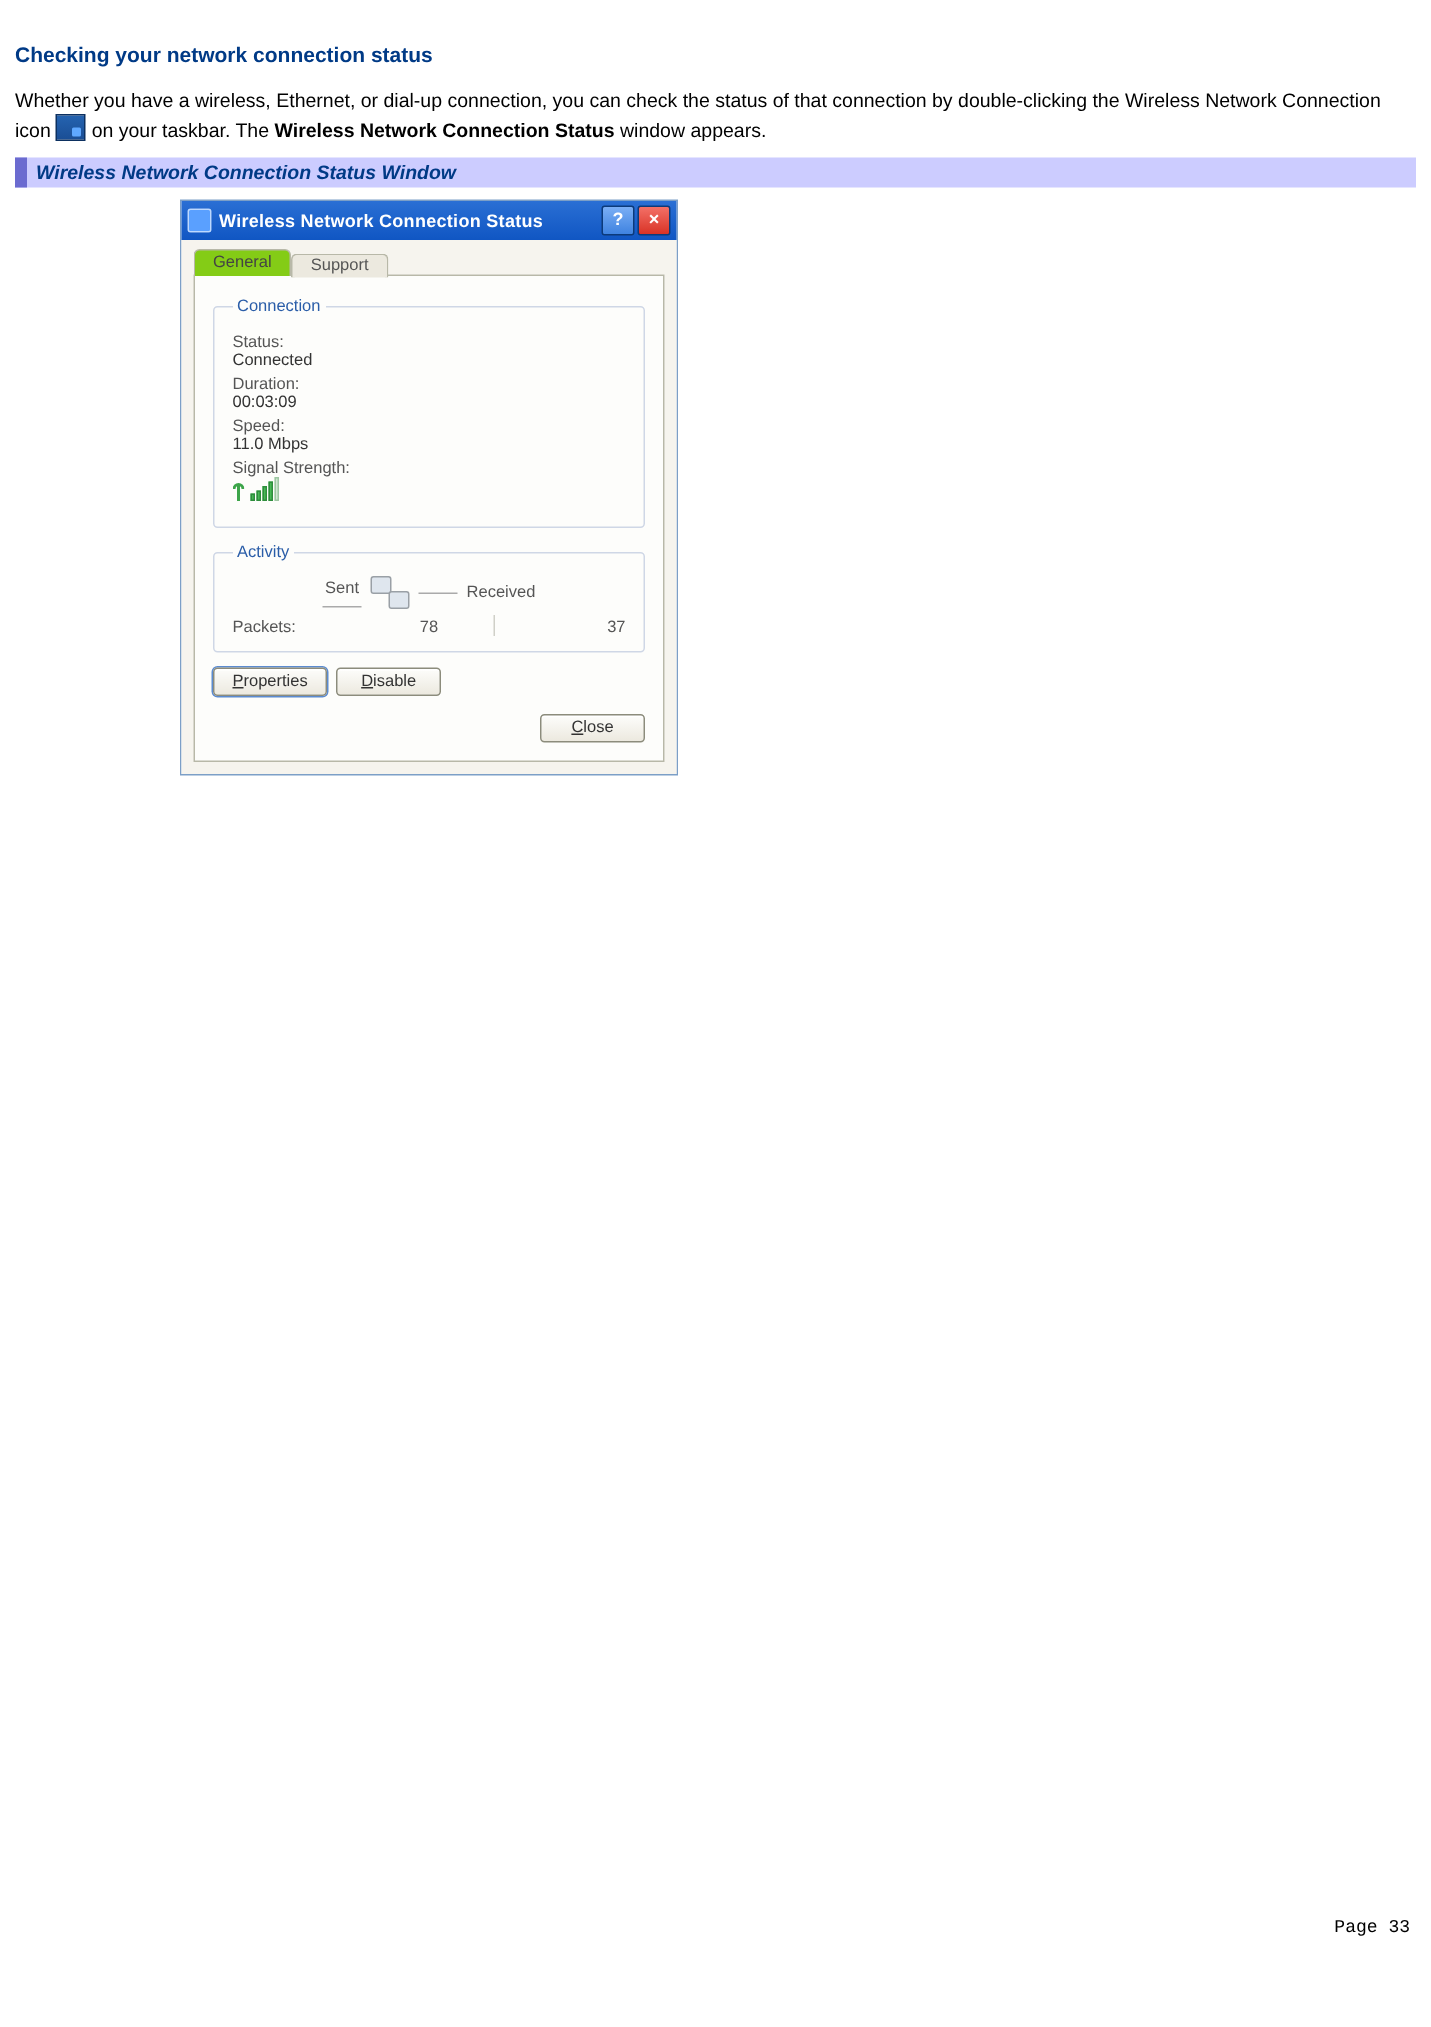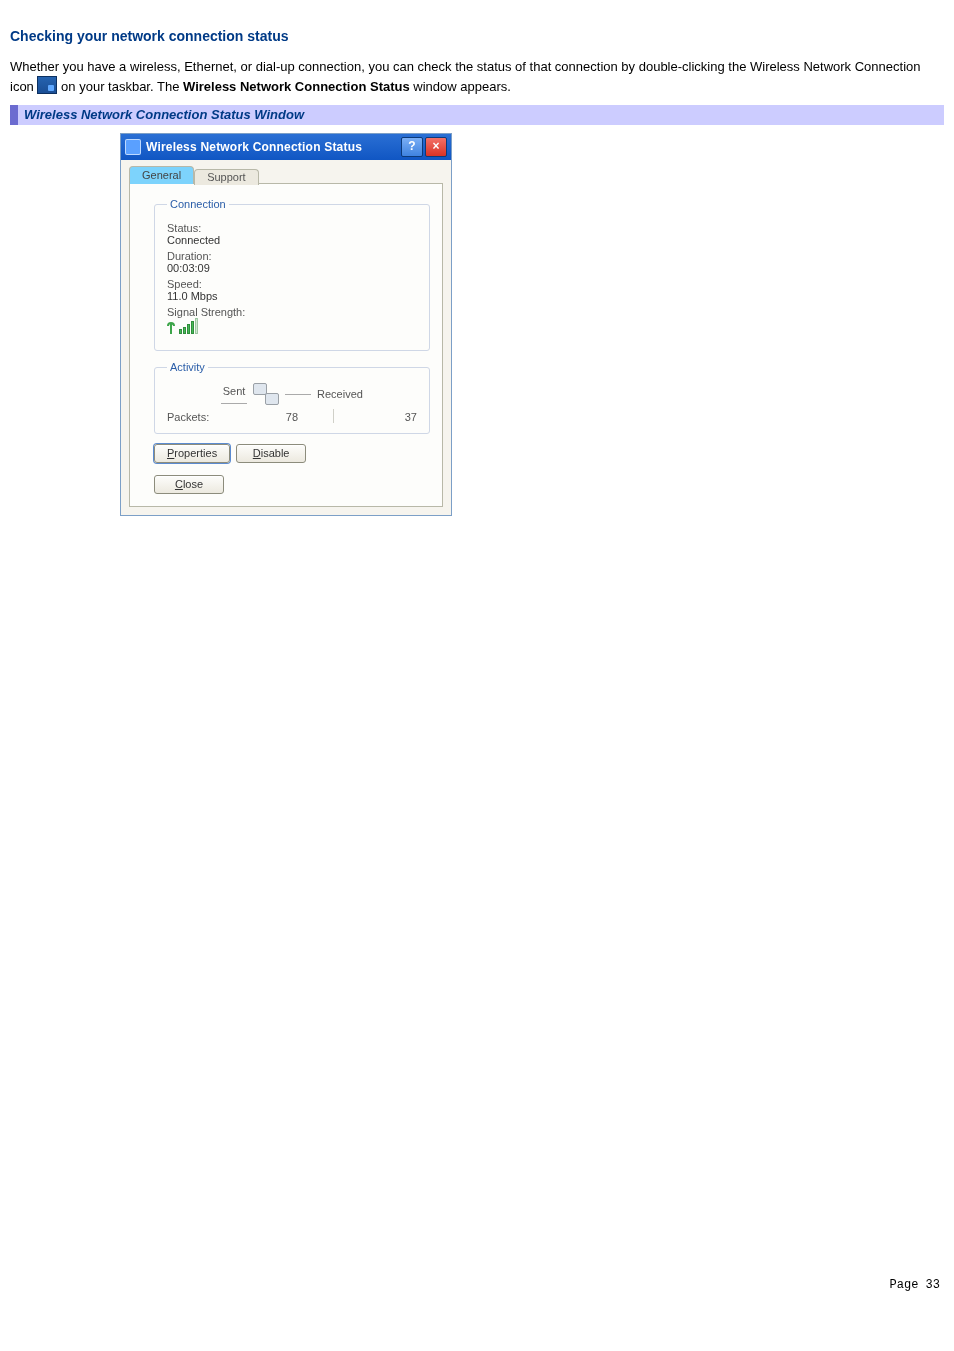--- a/index.html
+++ b/index.html
@@ -119,26 +119,26 @@
   }
   .tab.inactive {
     background: #ece9df;
     color: #555;
     top: 1px;
     padding-top:1px;
     padding-bottom:2px;
   }
   .tab.active {
     z-index: 2;
-    background: #7dd3fc;
+    background: #84cc16;
   }
   .tab-page {
     border: 1px solid #b8b8a8;
     background: #fdfdfb;
-    padding: 10px 12px 12px 24px;
+    padding: 10px 12px 12px 12px;
   }
   fieldset.group {
     border: 1px solid #cfd7e6;
     border-radius: 3px;
     margin: 4px 0 10px 0;
     padding: 8px 12px 10px 12px;
   }
   fieldset.group > legend {
     color: #2a5da8;
     font-size: 11px;
@@ -260,20 +260,21 @@
     padding: 2px 12px 3px 12px;
     box-shadow: inset 0 1px 0 #fff;
     min-width: 70px;
   }
   button.xp.default {
     box-shadow: 0 0 0 1px #5b8bd0, inset 0 1px 0 #fff;
   }
   .underline-first::first-letter { text-decoration: underline; }
   .dlg-footer {
     display: flex;
+    justify-content: flex-end;
     padding-top: 12px;
   }
   .page-num {
     position: absolute;
     right: 14px;
     bottom: 18px;
     font-family: Liberation Mono, monospace;
     font-size: 12px;
   }
 </style>

